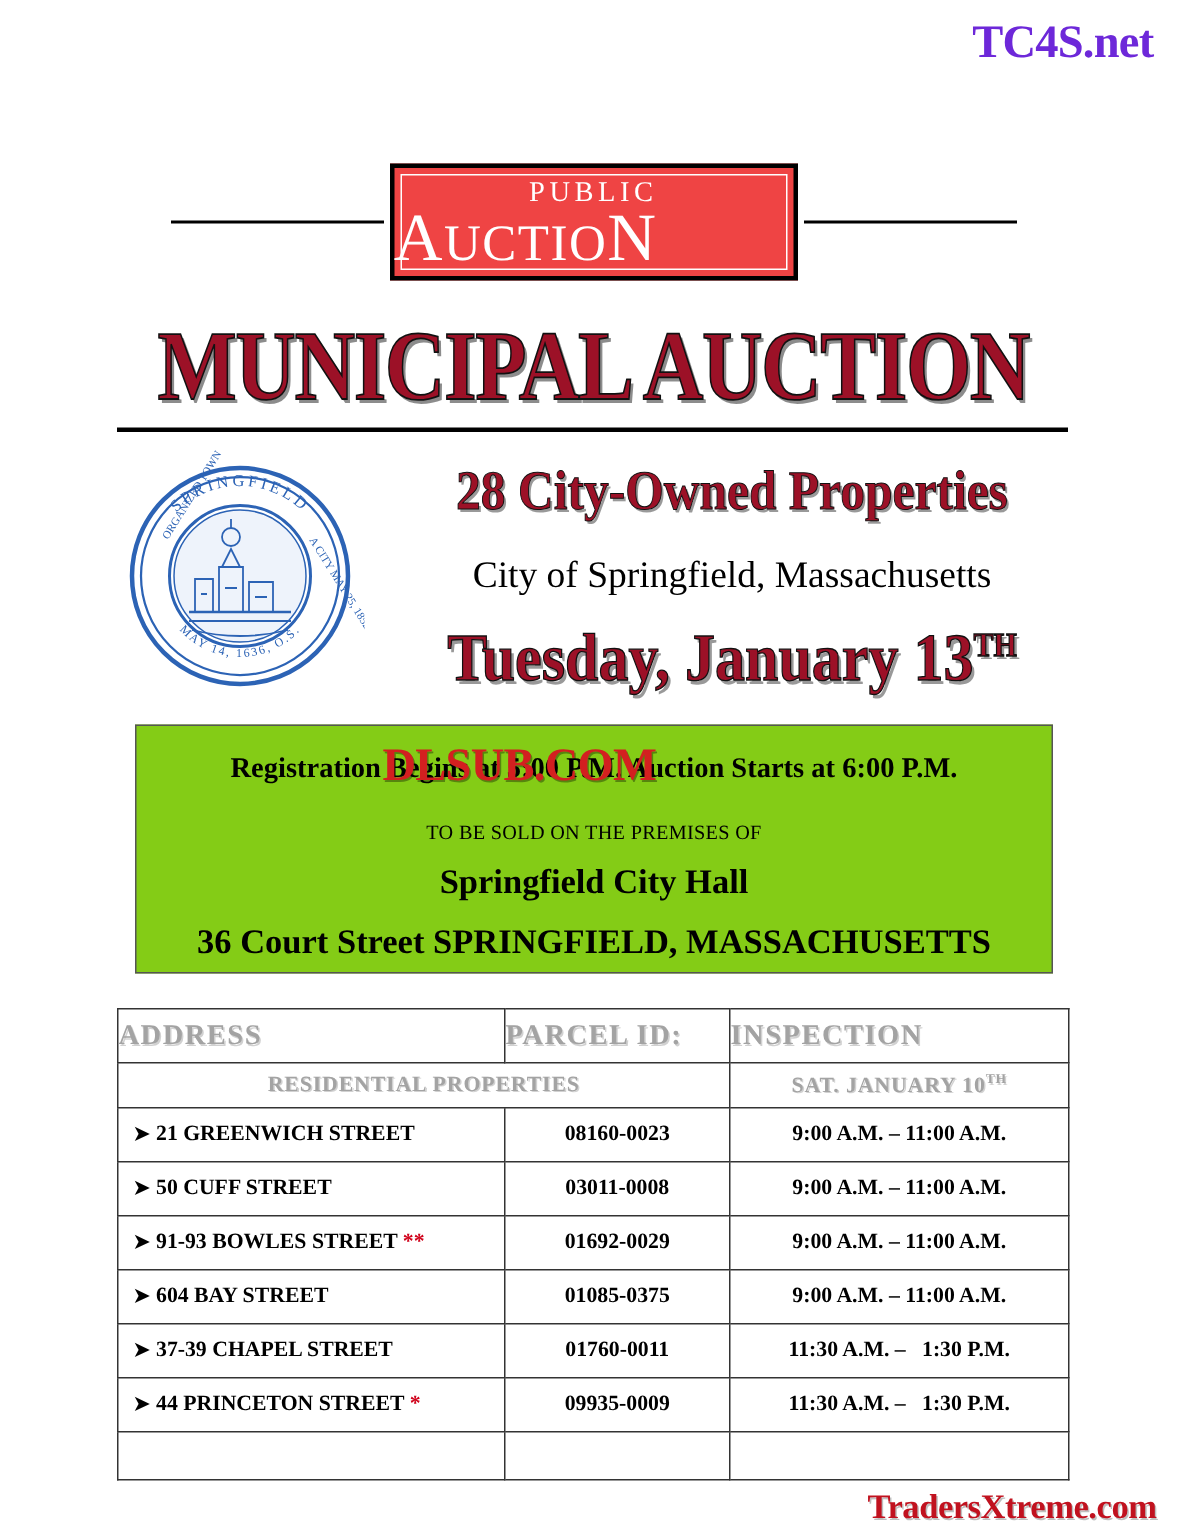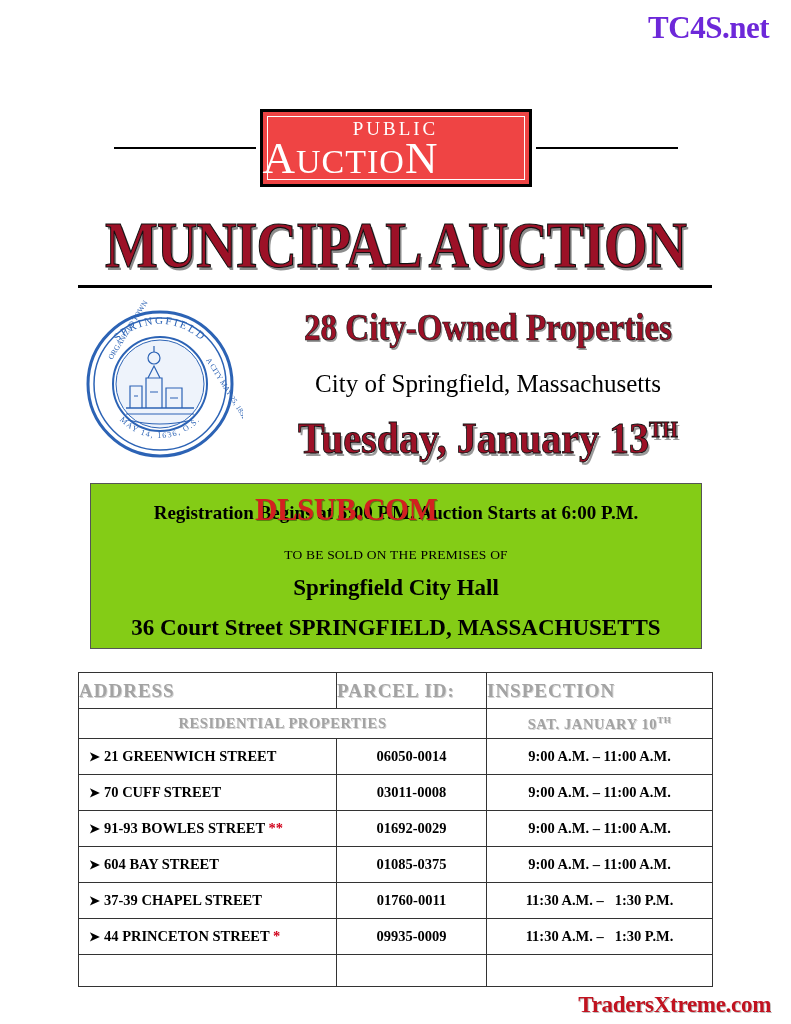--- a/index.html
+++ b/index.html
@@ -377,25 +377,25 @@
       <td>PARCEL ID:</td>
       <td>INSPECTION</td>
     </tr>
     <tr class="subhdr">
       <td colspan="2">RESIDENTIAL PROPERTIES</td>
       <td><span>SAT. JANUARY 10</span><sup>TH</sup></td>
     </tr>
 
     <tr>
       <td class="r-addr"><span class="bullet">➤</span><span>21 GREENWICH STREET</span> <span class="star"></span></td>
-      <td class="r-pid">06050-0014</td>
+      <td class="r-pid">08160-0023</td>
       <td class="r-insp">9:00 A.M. – 11:00 A.M.</td>
     </tr>
     <tr>
-      <td class="r-addr"><span class="bullet">➤</span><span>70 CUFF STREET</span> <span class="star"></span></td>
+      <td class="r-addr"><span class="bullet">➤</span><span>50 CUFF STREET</span> <span class="star"></span></td>
       <td class="r-pid">03011-0008</td>
       <td class="r-insp">9:00 A.M. – 11:00 A.M.</td>
     </tr>
     <tr>
       <td class="r-addr"><span class="bullet">➤</span><span>91-93 BOWLES STREET</span> <span class="star">**</span></td>
       <td class="r-pid">01692-0029</td>
       <td class="r-insp">9:00 A.M. – 11:00 A.M.</td>
     </tr>
     <tr>
       <td class="r-addr"><span class="bullet">➤</span><span>604 BAY STREET</span> <span class="star"></span></td>

